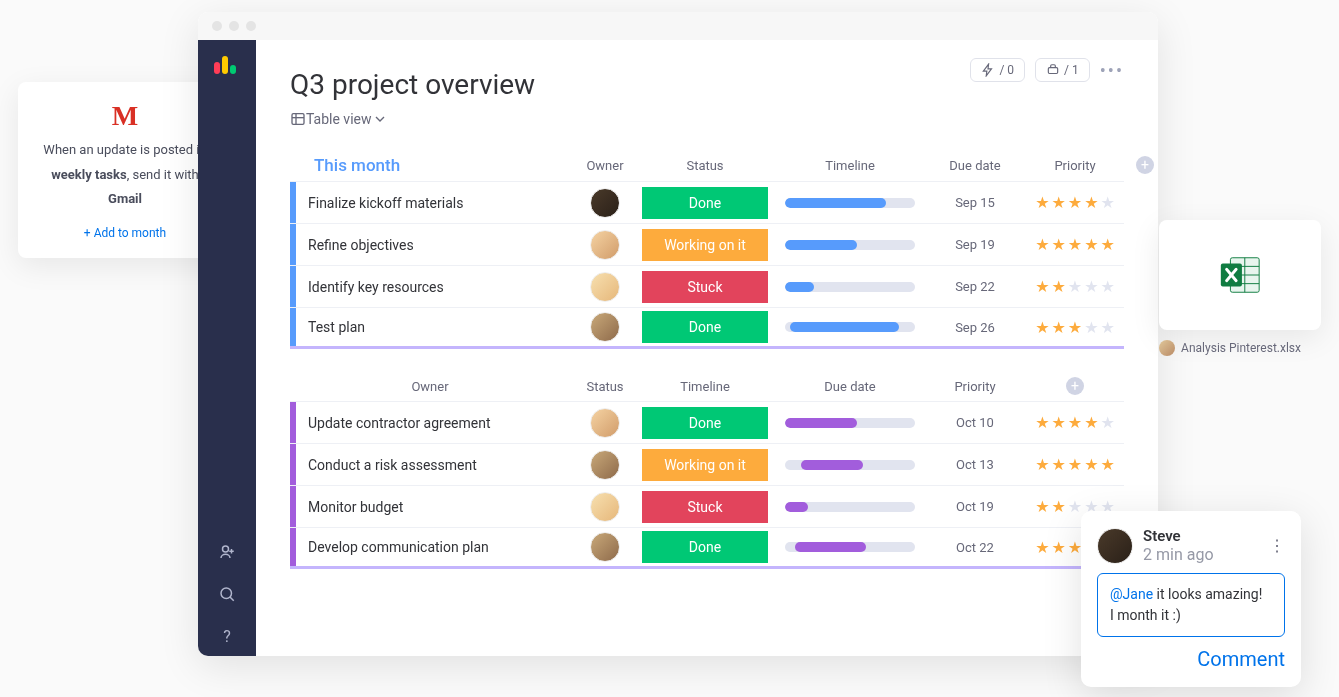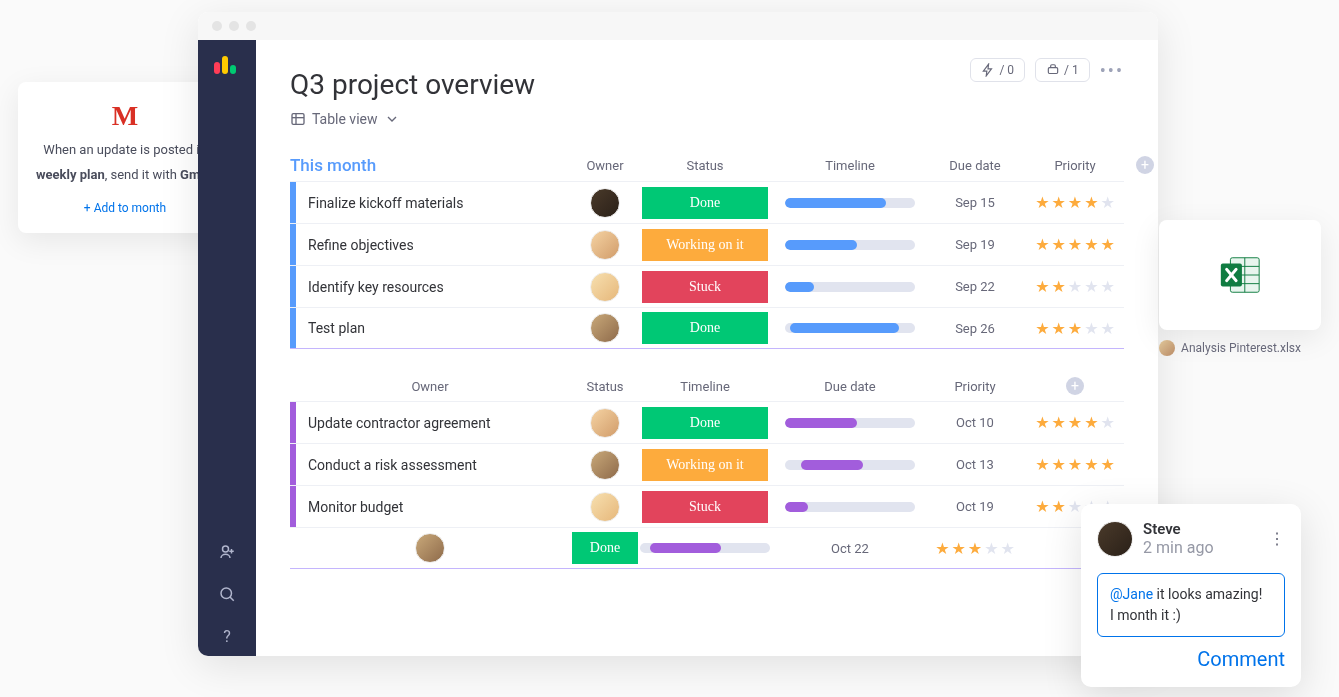--- a/index.html
+++ b/index.html
@@ -15,46 +15,46 @@
   .logo { width:26px; height:20px; position:relative; }
   .logo span { position:absolute; width:6px; border-radius:3px; bottom:0; }
   .logo .b1 { height:12px; left:0; background:#ff3d57; }
   .logo .b2 { height:18px; left:8px; background:#ffcb00; }
   .logo .b3 { height:9px; left:16px; background:#00ca72; }
   .nav-spacer { flex:1; }
   .nav-icon { color:#b0b5cc; font-size:16px; margin:10px 0; cursor:pointer; }
 
   .content { flex:1; padding: 28px 34px 20px 34px; overflow:auto; }
   .page-title { font-size:28px; font-weight:400; color:#323338; margin-bottom:10px; }
-  .view-switch { display:flex; align-items:center; gap:6px; color:#676879; font-size:14px; cursor:pointer; }
+  .view-switch { display:flex; align-items:center; color:#676879; font-size:14px; cursor:pointer; }
   .view-switch svg { width:16px; height:16px; }
 
   .header-actions { position:absolute; right:34px; top:46px; display:flex; align-items:center; gap:10px; }
   .pill { border:1px solid #e0e2ea; border-radius:6px; padding:4px 10px; font-size:12px; color:#676879; display:flex; align-items:center; gap:4px; cursor:pointer; }
   .dots-btn { color:#9ea3b8; font-size:18px; letter-spacing:2px; cursor:pointer; }
 
   .group { margin-top:28px; }
   .group-head { display:grid; grid-template-columns: 280px 70px 130px 160px 90px 110px 30px; align-items:center; font-size:13px; color:#676879; padding-bottom:6px; }
-  .group-title { font-size:17px; font-weight:500; }
+  .group-title { font-size:17px; font-weight:500;margin-left:24px; }
   .group-head .col { text-align:center; }
   .add-col { width:18px; height:18px; border-radius:50%; background:#d0d4e4; color:#fff; display:flex; align-items:center; justify-content:center; font-size:14px; cursor:pointer; margin:0 auto;}
 
   .row { display:grid; grid-template-columns: 280px 70px 130px 160px 90px 110px 30px; align-items:center; height:42px; border-top:1px solid #eef0f5; }
-  .row:last-child { border-bottom:1px solid #c4b5fd; }
+  .row:last-child { border-bottom:3px solid #c4b5fd; }
   .task-cell { display:flex; align-items:center; height:100%; }
   .group-bar { width:6px; height:100%; }
   .task-name { padding-left:12px; font-size:14px; color:#323338; }
   .owner-cell { display:flex; justify-content:center; }
   .avatar { width:30px; height:30px; border-radius:50%; background:linear-gradient(135deg,#e0c79a,#b98a65); border:1px solid #eee; }
   .avatar.av2 { background:linear-gradient(135deg,#f5d3a3,#d19c6a); }
   .avatar.av3 { background:linear-gradient(135deg,#f7e0b0,#e6b77a); }
   .avatar.av4 { background:linear-gradient(135deg,#c9a97a,#8e6a4a); }
   .avatar.av5 { background:linear-gradient(135deg,#4a3a2a,#2a2018); }
 
-  .status-cell { height:32px; margin:0 2px; color:#fff; font-size:14px; display:flex; align-items:center; justify-content:center; border-radius:0; cursor:pointer;font-family:Liberation Serif, serif; }
+  .status-cell { height:32px; margin:0 2px; color:#fff; font-size:14px; display:flex; align-items:center; justify-content:center; border-radius:0; cursor:pointer; }
 
   .timeline-cell { display:flex; justify-content:center; }
   .tl-track { width:130px; height:10px; background:#e1e4ef; border-radius:5px; position:relative; overflow:hidden; }
   .tl-fill { position:absolute; height:100%; border-radius:5px; }
 
   .date-cell { text-align:center; font-size:13px; color:#676879; }
   .priority-cell { display:flex; justify-content:center; gap:2px; }
   .star { color:#e1e4ef; font-size:16px; }
   .star.on { color:#fdab3d; }
 
@@ -70,31 +70,31 @@
   .file-label { position:absolute; right:38px; top:340px; font-size:12px; color:#676879; display:flex; align-items:center; gap:6px; }
   .tiny-avatar { width:16px; height:16px; border-radius:50%; background:linear-gradient(135deg,#e0c79a,#b98a65); }
 
   
   .comment-card { position:absolute; right:38px; bottom:10px; width:220px; background:#fff; border-radius:10px; box-shadow:0 10px 40px rgba(0,0,0,0.12); padding:16px; }
   .comment-head { display:flex; align-items:center; gap:10px; }
   .comment-head .avatar { width:36px; height:36px; }
   .comment-user { font-size:15px; font-weight:600; color:#323338; }
   .comment-time { font-size:16px; color:#9699a6; }
   .comment-menu { margin-left:auto; cursor:pointer; color:#676879; }
-  .comment-body { margin-top:16px; border:1.5px solid #0073ea; border-radius:6px; padding:10px 12px; font-size:14px; color:#323338; line-height:1.5; }
+  .comment-body { margin-top:9px; border:1.5px solid #0073ea; border-radius:6px; padding:10px 12px; font-size:14px; color:#323338; line-height:1.5; }
   .mention { color:#0073ea; }
   .comment-action { text-align:right; margin-top:10px; color:#0073ea; font-size:20px; cursor:pointer; }
 </style>
 </head>
 <body>
 
 <div class="gmail-card">
   <div class="gmail-logo">M</div>
   <div class="gmail-text">
-    <span>When an update is posted in </span><b>weekly plan</b><span>, send it with </span><b>Gmail</b>
+    <span>When an update is posted in </span><b>weekly tasks</b><span>, send it with </span><b>Gmail</b>
   </div>
   <div class="gmail-add">+ Add to month</div>
 </div>
 
 <div class="app-window">
   <div class="titlebar">
     <div class="traffic-dot"></div>
     <div class="traffic-dot"></div>
     <div class="traffic-dot"></div>
   </div>
@@ -341,20 +341,24 @@
       <div class="priority-cell">
                 <span class="star on">★</span>
                 <span class="star on">★</span>
                 <span class="star ">★</span>
                 <span class="star ">★</span>
                 <span class="star ">★</span>
               </div>
       <div></div>
     </div>
             <div class="row">
+      <div class="task-cell">
+        <div class="group-bar" style="background:#a25ddc"></div>
+        <div class="task-name">Develop communication plan</div>
+      </div>
       <div class="owner-cell">
                 <div class="avatar av4"></div>
               </div>
       <div class="status-cell" style="background:#00c875">Done</div>
       <div class="timeline-cell">
         <div class="tl-track">
                   <div class="tl-fill" style="left:8%; width:54%; background:#a25ddc"></div>
                 </div>
       </div>
       <div class="date-cell">Oct 22</div>

